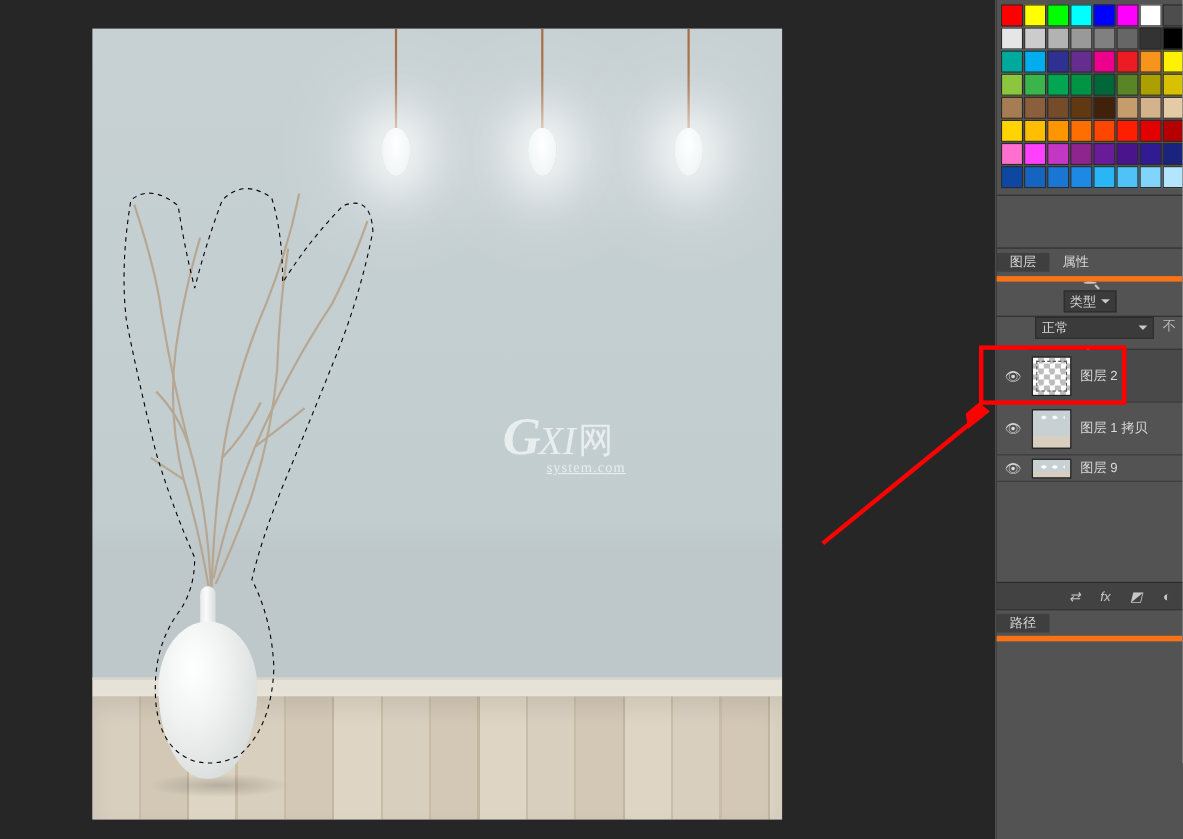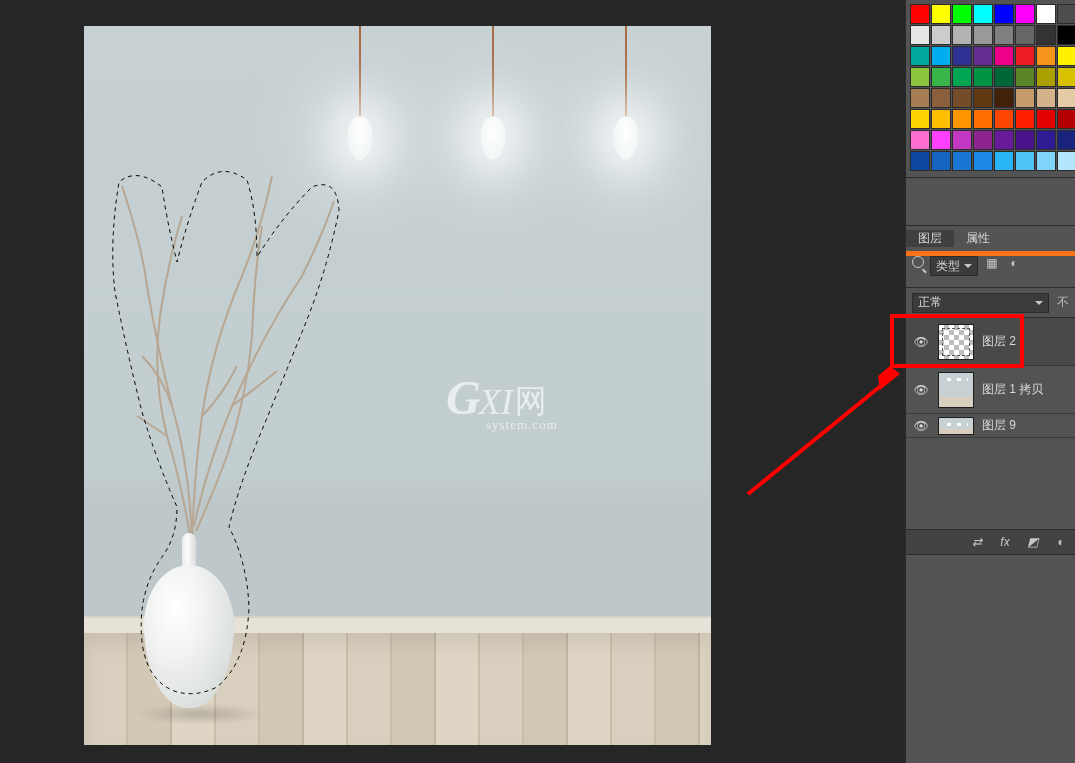--- a/index.html
+++ b/index.html
@@ -120,26 +120,27 @@
   }
   .branches path {
     fill: none;
     stroke: #b7a792;
     stroke-width: 2;
   }
 
   
   .watermark {
     position: absolute;
-    left: 362px;
+    left: 373px;
     top: 348px;
     color: #e8edee;
     font-family: Georgia, serif;
     line-height: 1;
     user-select: none;
+    text-decoration: underline;
   }
   .watermark .big {
     font-size: 48px;
     font-weight: bold;
     font-style: italic;
     display: inline-block;
   }
   .watermark .xi {
     font-size: 36px;
     font-style: italic;
@@ -209,25 +210,26 @@
   .tab {
     padding: 0 12px;
     display: flex;
     align-items: center;
     cursor: pointer;
   }
   .tab.active { background: #3f3f3f; }
 
   .layer-filters {
     display: flex;
-    align-items: flex-start;
+    align-items: center;
     height: 32px;
     padding: 0 6px;
     gap: 6px;
     border-bottom: 1px solid #2c2c2c;
+    flex-direction: column;
   }
   .search-icon {
     width: 12px; height: 12px;
     border: 1.5px solid #c7c7c7;
     border-radius: 50%;
     position: relative;
   }
   .search-icon::after {
     content: "";
     position: absolute;
@@ -253,25 +255,26 @@
   .mini-icon {
     width: 16px; height: 14px;
     display: inline-flex;
     align-items: center;
     justify-content: center;
     color: #c7c7c7;
   }
 
   .blend-row {
     display: flex;
-    align-items: center;
+    align-items: flex-start;
     height: 30px;
     padding: 0 6px;
     gap: 8px;
     border-bottom: 1px solid #2c2c2c;
+    margin-left: 29px;
   }
   .blend-row .dropdown { flex: 1; justify-content: space-between; }
 
   .lock-row {
     display: flex;
     align-items: center;
     height: 28px;
     padding: 0 6px;
     gap: 8px;
     border-bottom: 1px solid #2c2c2c;
@@ -533,14 +536,19 @@
     </div>
   </div>
 
   <div class="layer-bottom-bar">
     <span class="mini-icon">⇄</span>
     <span class="mini-icon">fx</span>
     <span class="mini-icon">◩</span>
     <span class="mini-icon">◐</span>
   </div>
 
+  <div class="paths-panel">
+    <div class="tabs">
+      <div class="tab active">路径</div>
+    </div>
+  </div>
 
 </div>
 
 </body></html>

